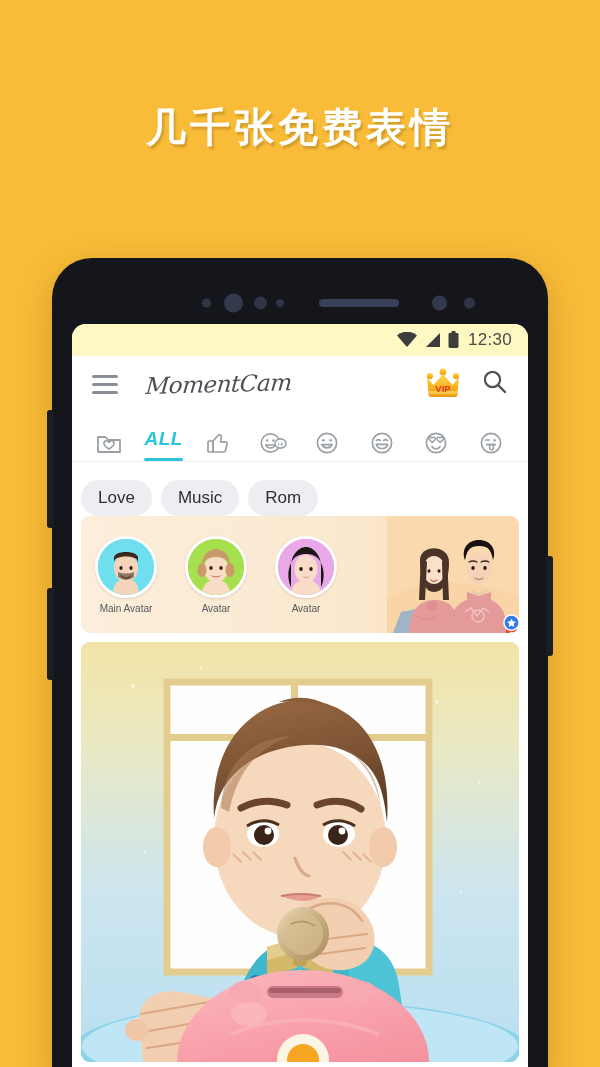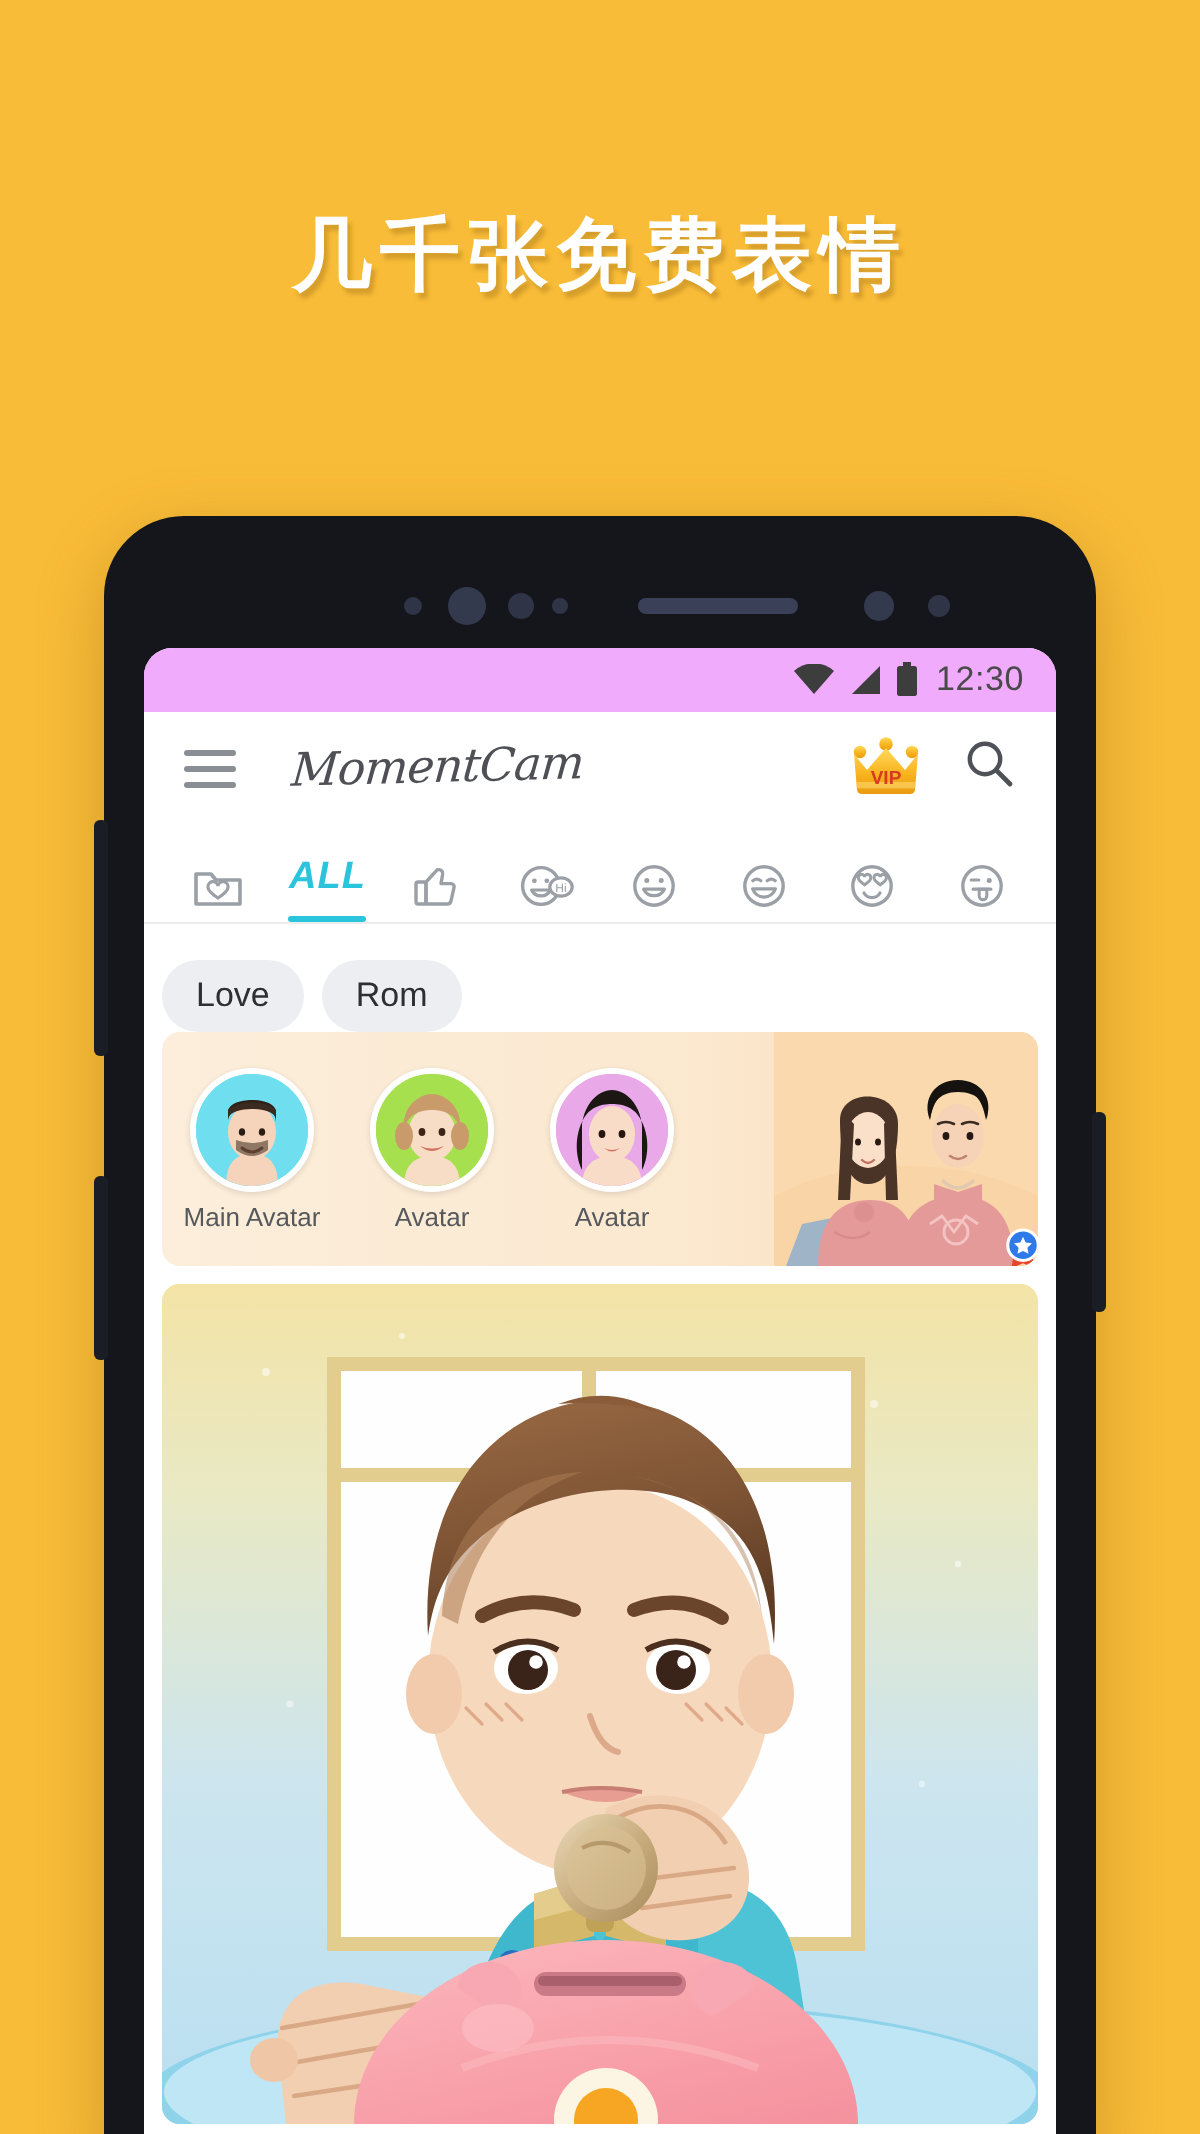--- a/index.html
+++ b/index.html
@@ -56,21 +56,21 @@
   .screen {
     position:absolute; left:20px; top:66px;
     width:456px; height:764px;
     background:#ffffff;
     border-radius:14px 14px 0 0;
     overflow:hidden;
   }
 
   
   .statusbar {
-    height:32px; background:#f0abfc;
+    height:32px; background:#fef9c3;
     display:flex; align-items:center; justify-content:flex-end;
     padding-right:16px; gap:7px;
   }
   .sb-ico { display:block; }
   .sb-time {
     font-size:17px; color:#4a4a4a; font-weight:400; letter-spacing:.3px;
     margin-left:2px;
   }
 
   
@@ -128,21 +128,21 @@
   }
   .av-item {
     width:90px; display:flex; flex-direction:column; align-items:center;
     gap:5px; cursor:pointer; z-index:2;
   }
   .av-circle {
     width:62px; height:62px; border-radius:50%; position:relative;
     border:3px solid #fff; box-shadow:0 1px 3px rgba(0,0,0,.12);
     overflow:hidden;
   }
-  .av-label { font-size:13px; color:#55585c; white-space:nowrap; }
+  .av-label { font-size:10px; color:#55585c; white-space:nowrap; }
   .av-badge {
     position:absolute; right:-3px; bottom:-2px; width:21px; height:21px;
     z-index:3;
   }
   .couple {
     position:absolute; right:0; top:0; width:132px; height:100%;
   }
 
   
   .contentcard {
@@ -290,20 +290,21 @@
           <path d="M7.6 10 L11.4 10" stroke="#9aa0a6" stroke-width="1.6" stroke-linecap="round"></path>
           <circle cx="16.6" cy="10.2" r="1.25" fill="#9aa0a6"></circle>
           <path d="M8.6 14.6 L17.4 14.6" stroke="#9aa0a6" stroke-width="1.6" stroke-linecap="round"></path>
           <path d="M11.6 14.6 L15.4 14.6 L15.4 18 A1.9 1.9 0 0 1 11.6 18 Z" fill="none" stroke="#9aa0a6" stroke-width="1.5"></path>
         </svg>
       </div>
     </div>
 
     <div class="chiprow">
       <div class="chip">Love</div>
+      <div class="chip">Music</div>
       <div class="chip">Rom</div>
     </div>
 
     <div class="avatarstrip">
 
       <div class="av-item">
         <div class="av-circle" style="background:#6fdff0;">
           <svg width="56" height="56" viewBox="0 0 56 56">
             <rect width="56" height="56" fill="#6fdff0"></rect>
             <path d="M15 56 C15 44 20 40 28 40 C36 40 41 44 41 56 Z" fill="#f6d4bb"></path>

